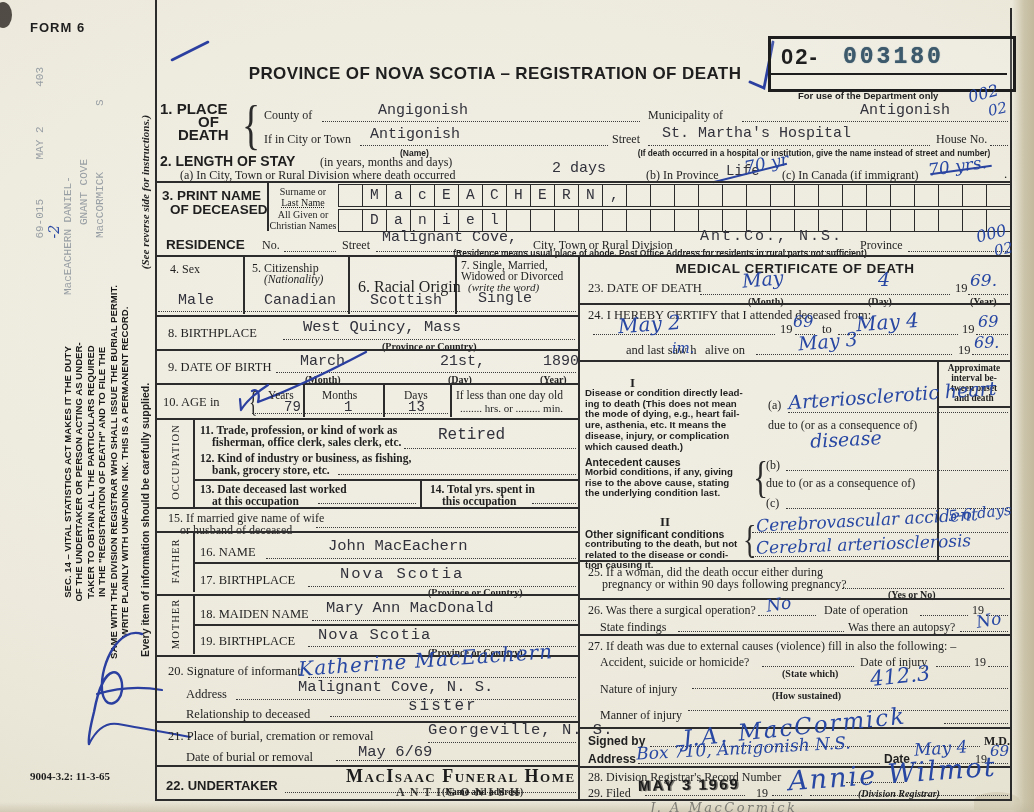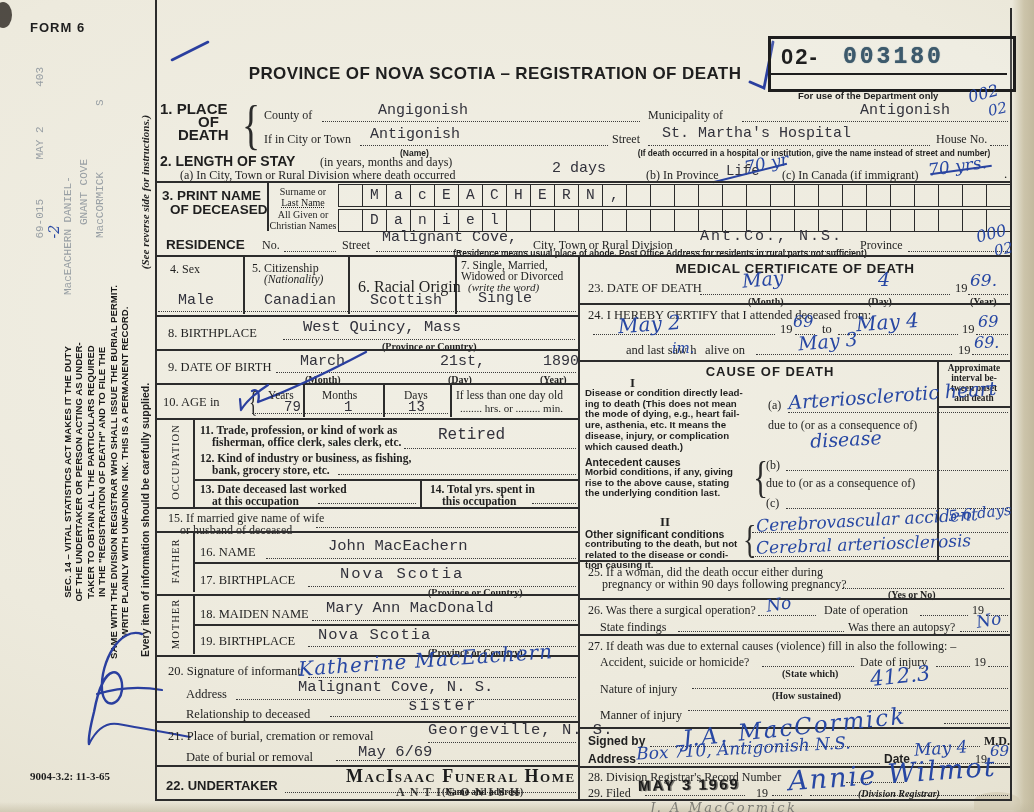--- a/index.html
+++ b/index.html
@@ -319,21 +319,20 @@
   <span class="a" style="left:588px;top:343px;font-size:12.5px;margin-left:38px;">and last saw h</span>
   <span class="a hd" style="left:672px;top:340px;font-size:14px;">im.</span>
   <span class="a" style="left:705px;top:343px;font-size:12.5px;">alive on</span>
   <div class="dl" style="left:756px;top:354px;width:196px;"></div>
   <span class="a hd" style="left:798px;top:330px;font-size:19px;transform:rotate(-5deg);">May 3</span>
   <span class="a" style="left:958px;top:343px;font-size:12.5px;">19</span>
   <div class="dl" style="left:972px;top:354px;width:36px;"></div>
   <span class="a hd" style="left:974px;top:333px;font-size:16px;">69.</span>
 
   <div class="hl" style="left:578px;top:360px;width:434px;"></div>
-  <div class="a sans b ctr" style="left:620px;top:364px;width:300px;font-size:13px;letter-spacing:1px;">CAUSE OF DEATH</div>
   <div class="vl" style="left:937px;top:360px;height:200px;"></div>
   <div class="a ctr b" style="left:939px;top:363px;width:70px;font-size:9.3px;line-height:10px;">
     <div>Approximate</div>
     <div>interval be-</div>
     <div>tween onset</div>
     <div>and death</div>
   </div>
   <div class="hl" style="left:937px;top:406px;width:75px;"></div>
   <div class="a b" style="left:630px;top:375px;font-size:13px;">I</div>
   <div class="a sans b" style="left:585px;top:388px;width:180px;font-size:9.7px;line-height:10.7px;">

